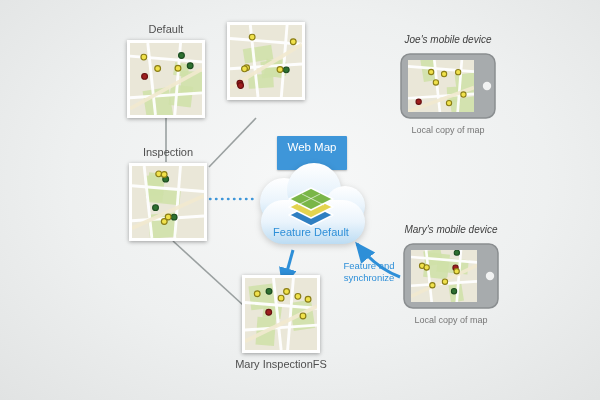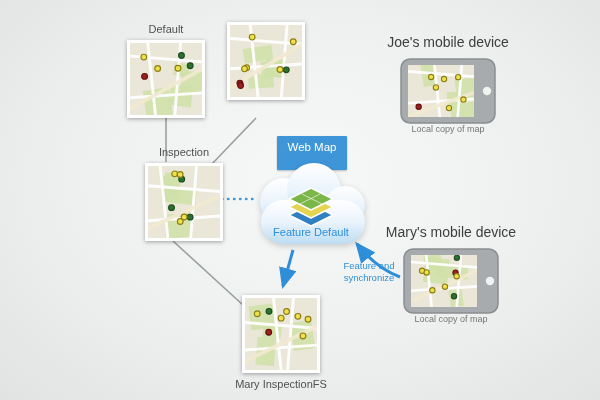--- a/index.html
+++ b/index.html
@@ -23,23 +23,23 @@
     width:70px;height:34px;line-height:22px;text-align:center;
     background:#3e96d9;color:#ffffff;font-size:11.5px;border-radius:1px;
     box-shadow:0 1px 2px rgba(0,0,0,0.25);
   }
   .cloud-group{width:126px;height:102px;}
   .cloud-svg{position:absolute;left:0;top:0;filter:drop-shadow(0 2px 3px rgba(0,0,0,0.18));}
   .service-label{position:absolute;left:0;top:68px;width:100%;text-align:center;
     color:#2e8fd8;font-size:11px;}
 
   .device{display:flex;flex-direction:column;align-items:center;width:100px;}
-  .device-title{font-size:14px;color:#3d3d3d;white-space:nowrap;margin-bottom:8px;}
+  .device-title{font-size:10px;color:#3d3d3d;white-space:nowrap;margin-bottom:8px;font-style:italic;}
   .device-art{width:96px;height:66px;}
-  .device-caption{font-size:9px;color:#767676;}
+  .device-caption{font-size:9px;color:#767676;margin-top:6px;}
 
   .note{width:78px;text-align:center;font-size:9.5px;line-height:1.25;color:#2e8fd8;}
 </style>
 </head>
 <body>
 
 <div id="canvas">
 
   <svg class="connectors" width="600" height="400">
     <defs>
@@ -101,21 +101,21 @@
           <circle cx="17.3" cy="44.6" r="3" fill="#f0e14b" stroke="#8a7d15" stroke-width="1.2"></circle>
           <circle cx="58.6" cy="46.7" r="3" fill="#2e7030" stroke="#1c4c20" stroke-width="1.2"></circle>
           <circle cx="52.1" cy="46.4" r="3" fill="#f0e14b" stroke="#8a7d15" stroke-width="1.2"></circle>
           <circle cx="11.0" cy="63.1" r="3" fill="#9e1e1e" stroke="#671010" stroke-width="1.2"></circle>
           <circle cx="23.1" cy="12.6" r="3" fill="#f0e14b" stroke="#8a7d15" stroke-width="1.2"></circle>
           <circle cx="15.1" cy="45.7" r="3" fill="#f0e14b" stroke="#8a7d15" stroke-width="1.2"></circle>
         </svg>
       </div>
   </div>
 
-  <div class="node map-node" style="left:129px;top:145px;margin-left:16px;">
+  <div class="node map-node" style="left:129px;top:145px;">
     <div class="map-label">Inspection</div>
     <div class="map-art">
         <svg viewBox="0 0 75 75" width="72" height="72" preserveAspectRatio="none">
           <rect x="0" y="0" width="75" height="75" fill="#eae7d8"></rect>
           <rect x="13.4" y="10.1" width="18.4" height="20.9" fill="#cfe0a8" opacity="0.85" transform="rotate(-2.4 13.4 10.1)"></rect>
           <rect x="17.8" y="21.8" width="33.3" height="15.8" fill="#cfe0a8" opacity="0.85" transform="rotate(5.8 17.8 21.8)"></rect>
           <rect x="17.9" y="6.5" width="16.8" height="29.5" fill="#cfe0a8" opacity="0.85" transform="rotate(6.0 17.9 6.5)"></rect>
           <rect x="16.7" y="50.8" width="27.9" height="25.1" fill="#cfe0a8" opacity="0.85" transform="rotate(-4.7 16.7 50.8)"></rect>
           <g stroke="#ffffff" stroke-width="3" opacity="0.95">
             <line x1="12.67827052809298" y1="0" x2="20.67827052809298" y2="75"></line>
@@ -128,21 +128,21 @@
           <circle cx="24.5" cy="43.4" r="3" fill="#2e7030" stroke="#1c4c20" stroke-width="1.2"></circle>
           <circle cx="27.8" cy="8.2" r="3" fill="#f0e14b" stroke="#8a7d15" stroke-width="1.2"></circle>
           <circle cx="33.6" cy="57.8" r="3" fill="#f0e14b" stroke="#8a7d15" stroke-width="1.2"></circle>
           <circle cx="43.9" cy="53.3" r="3" fill="#2e7030" stroke="#1c4c20" stroke-width="1.2"></circle>
           <circle cx="37.7" cy="53.1" r="3" fill="#f0e14b" stroke="#8a7d15" stroke-width="1.2"></circle>
           <circle cx="33.5" cy="8.8" r="3" fill="#f0e14b" stroke="#8a7d15" stroke-width="1.2"></circle>
         </svg>
       </div>
   </div>
 
-  <div class="node map-node" style="left:242px;top:295px;justify-content:flex-end;">
+  <div class="node map-node" style="left:242px;top:275px;justify-content:flex-end;">
     <div class="map-art">
         <svg viewBox="0 0 75 75" width="72" height="72" preserveAspectRatio="none">
           <rect x="0" y="0" width="75" height="75" fill="#eae7d8"></rect>
           <rect x="13.1" y="40.3" width="19.3" height="29.1" fill="#cfe0a8" opacity="0.85" transform="rotate(4.3 13.1 40.3)"></rect>
           <rect x="19.8" y="27.4" width="18.9" height="13.0" fill="#cfe0a8" opacity="0.85" transform="rotate(7.4 19.8 27.4)"></rect>
           <rect x="3.6" y="8.9" width="25.0" height="24.9" fill="#cfe0a8" opacity="0.85" transform="rotate(-7.0 3.6 8.9)"></rect>
           <rect x="46.5" y="26.0" width="22.5" height="29.5" fill="#cfe0a8" opacity="0.85" transform="rotate(-8.4 46.5 26.0)"></rect>
           <g stroke="#ffffff" stroke-width="3" opacity="0.95">
             <line x1="29.645219000056386" y1="0" x2="37.645219000056386" y2="75"></line>
             <line x1="50.40529236709699" y1="0" x2="44.40529236709699" y2="75"></line>

